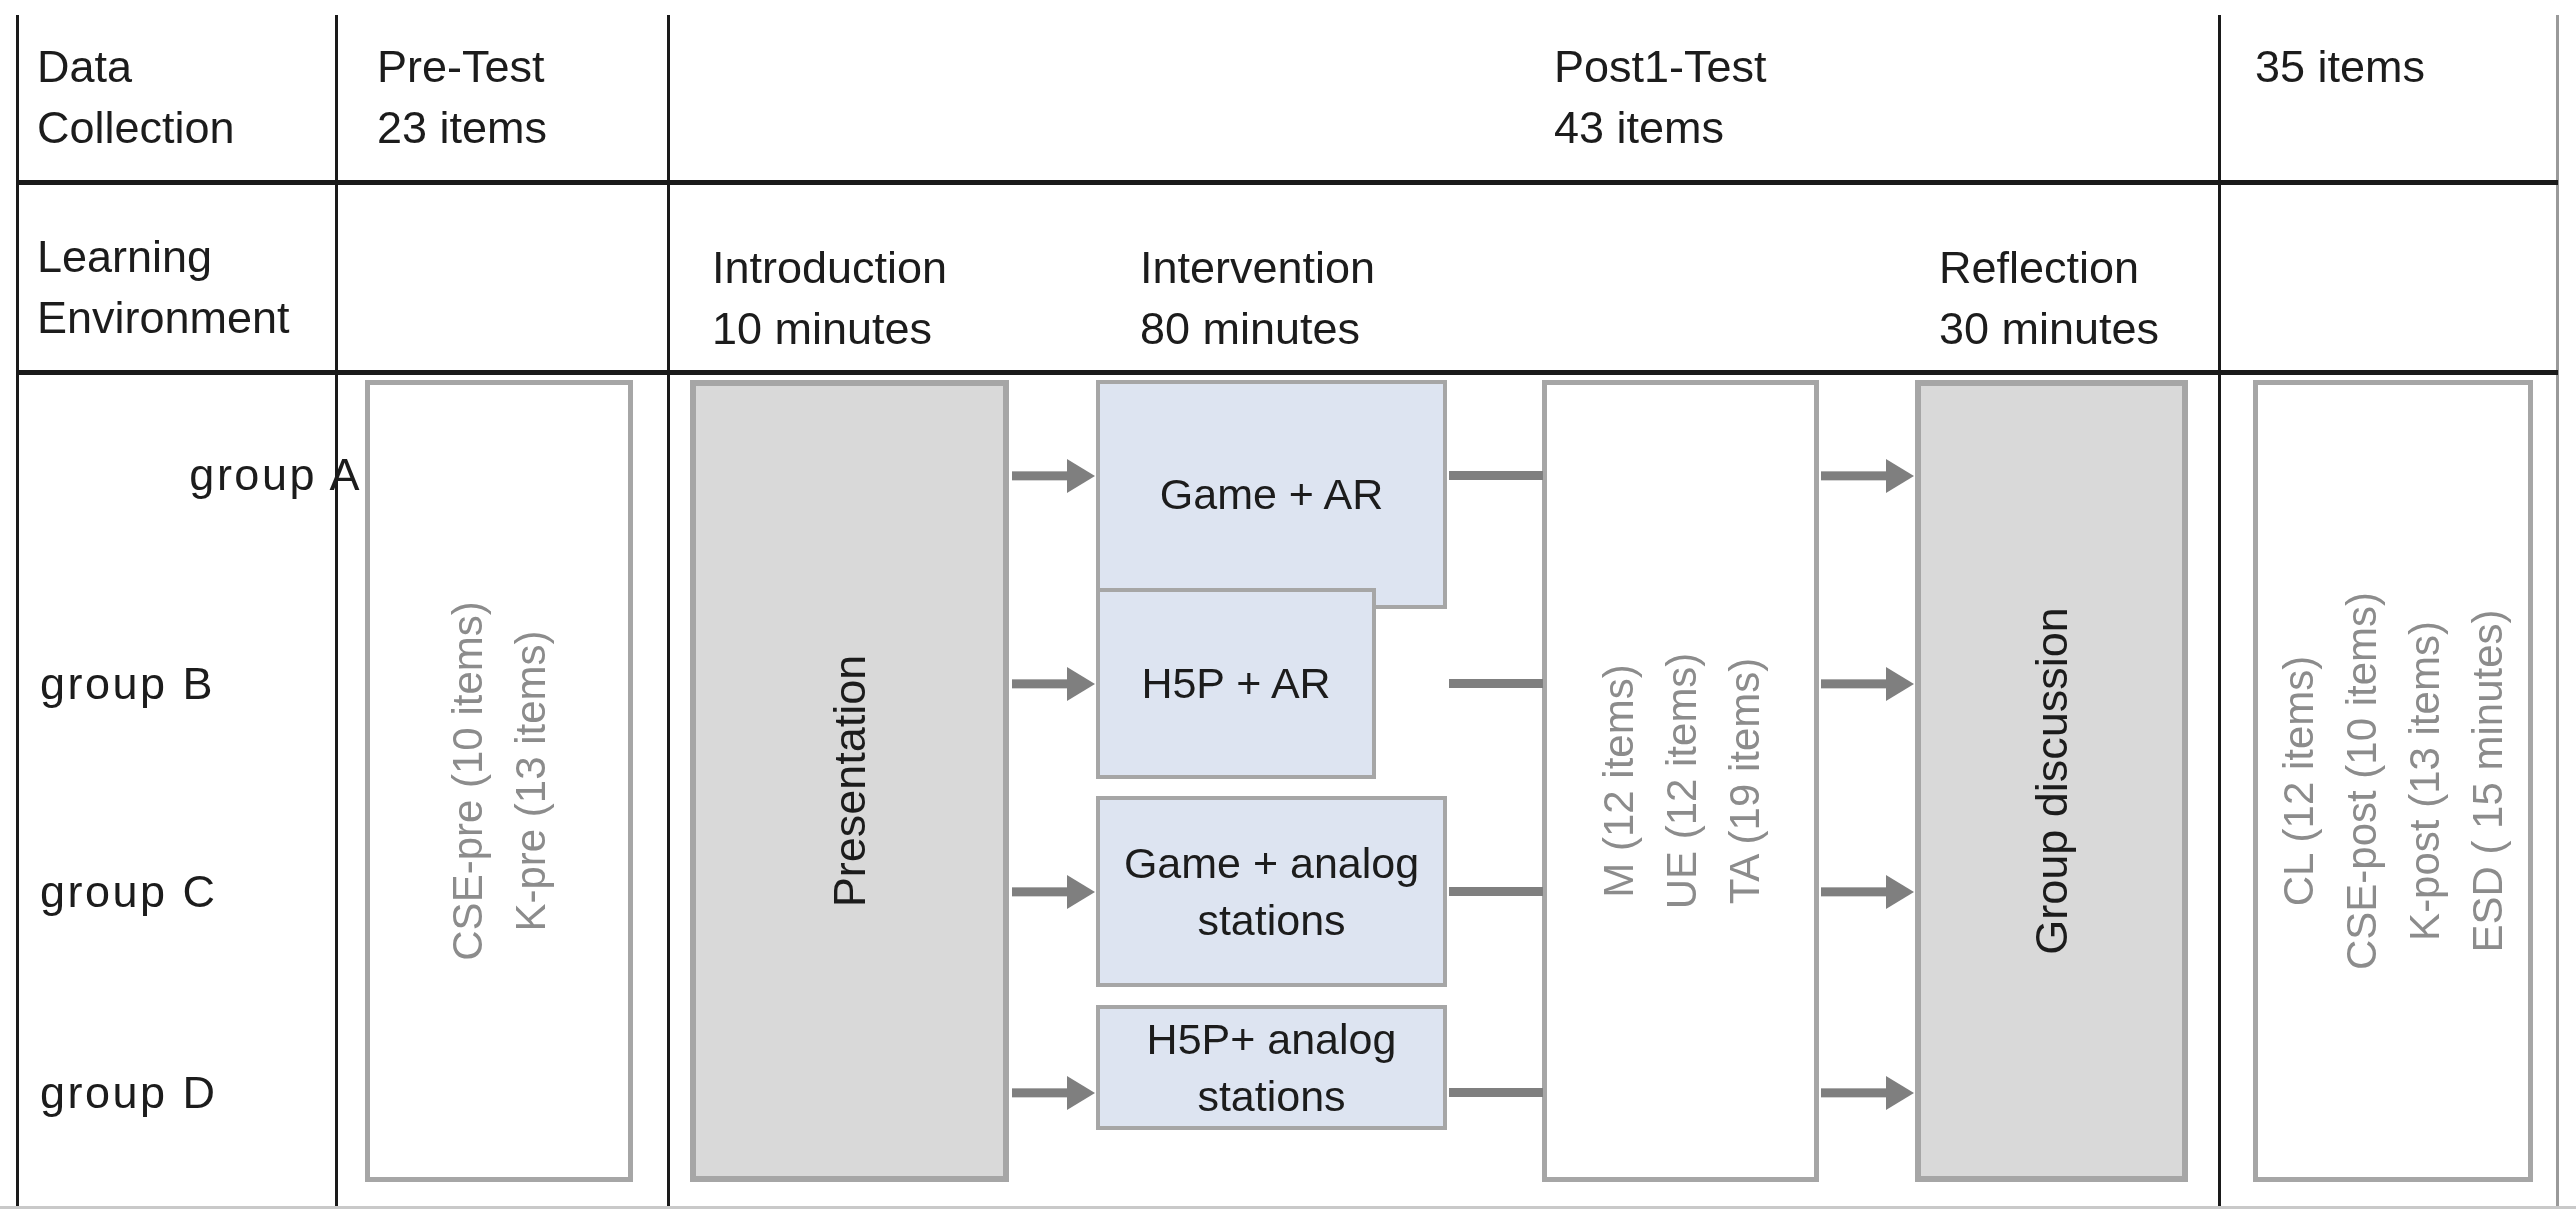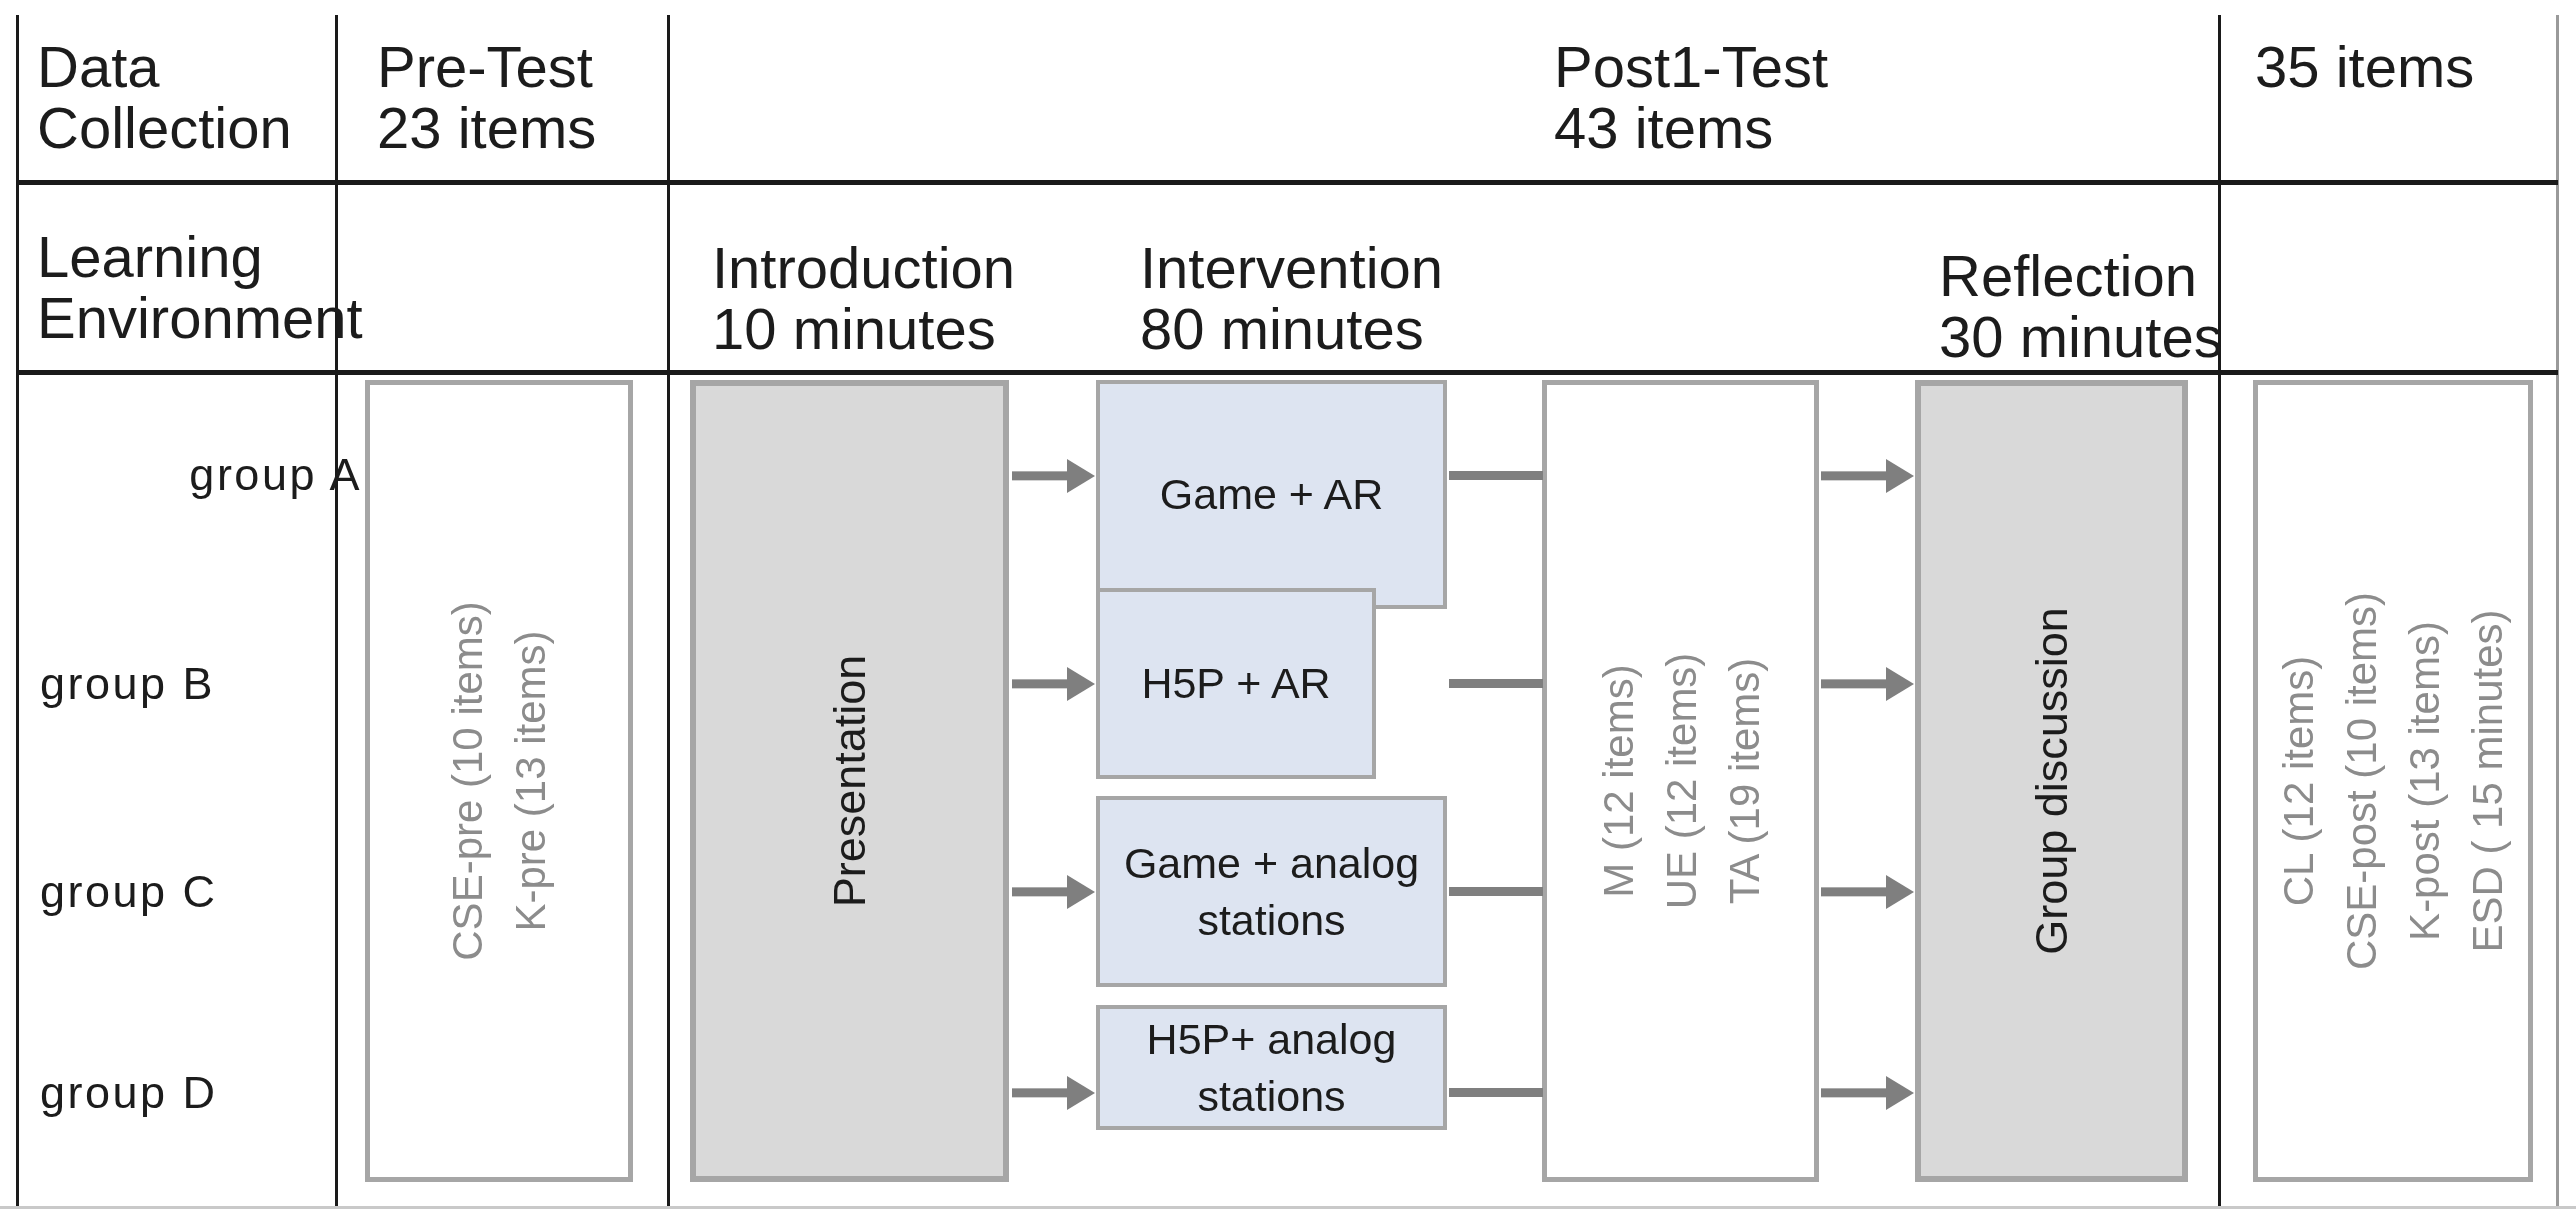--- a/index.html
+++ b/index.html
@@ -10,21 +10,21 @@
     font-family:"Liberation Sans", sans-serif;
     color:#1c1c1c;
     overflow:hidden;
   }
   
   .rule{position:absolute;background:#1a1a1a;}
   .rule.light{background:#c9c9c9;}
   .rule.mid{background:#9a9a9a;}
 
   
-  .cell{position:absolute;font-size:58px;line-height:61px;white-space:nowrap;}
+  .cell{position:absolute;font-size:45px;line-height:61px;white-space:nowrap;}
   .cell span{display:block;}
 
   
   .group-label{position:absolute;left:40px;width:322px;font-size:45px;line-height:60px;letter-spacing:2.5px;white-space:nowrap;}
 
   
   .box{position:absolute;box-sizing:border-box;}
   .white-box{background:#ffffff;border:5px solid #a6a6a6;}
   .gray-box{background:#d9d9d9;border:6.2px solid #a6a6a6;}
   .blue-box{
@@ -93,21 +93,21 @@
     <span>Environment</span>
   </div>
   <div class="cell" style="left:712px;top:237px;">
     <span>Introduction</span>
     <span>10 minutes</span>
   </div>
   <div class="cell" style="left:1140px;top:237px;">
     <span>Intervention</span>
     <span>80 minutes</span>
   </div>
-  <div class="cell" style="left:1939px;top:237px;margin-top:8px;">
+  <div class="cell" style="left:1939px;top:237px;">
     <span>Reflection</span>
     <span>30 minutes</span>
   </div>
 
   <div class="group-label" style="top:445px;text-align:right;">group A</div>
   <div class="group-label" style="top:654px;">group B</div>
   <div class="group-label" style="top:862px;">group C</div>
   <div class="group-label" style="top:1063px;">group D</div>
 
   <div class="box white-box" style="left:365px;top:380px;width:268px;height:802px;">

